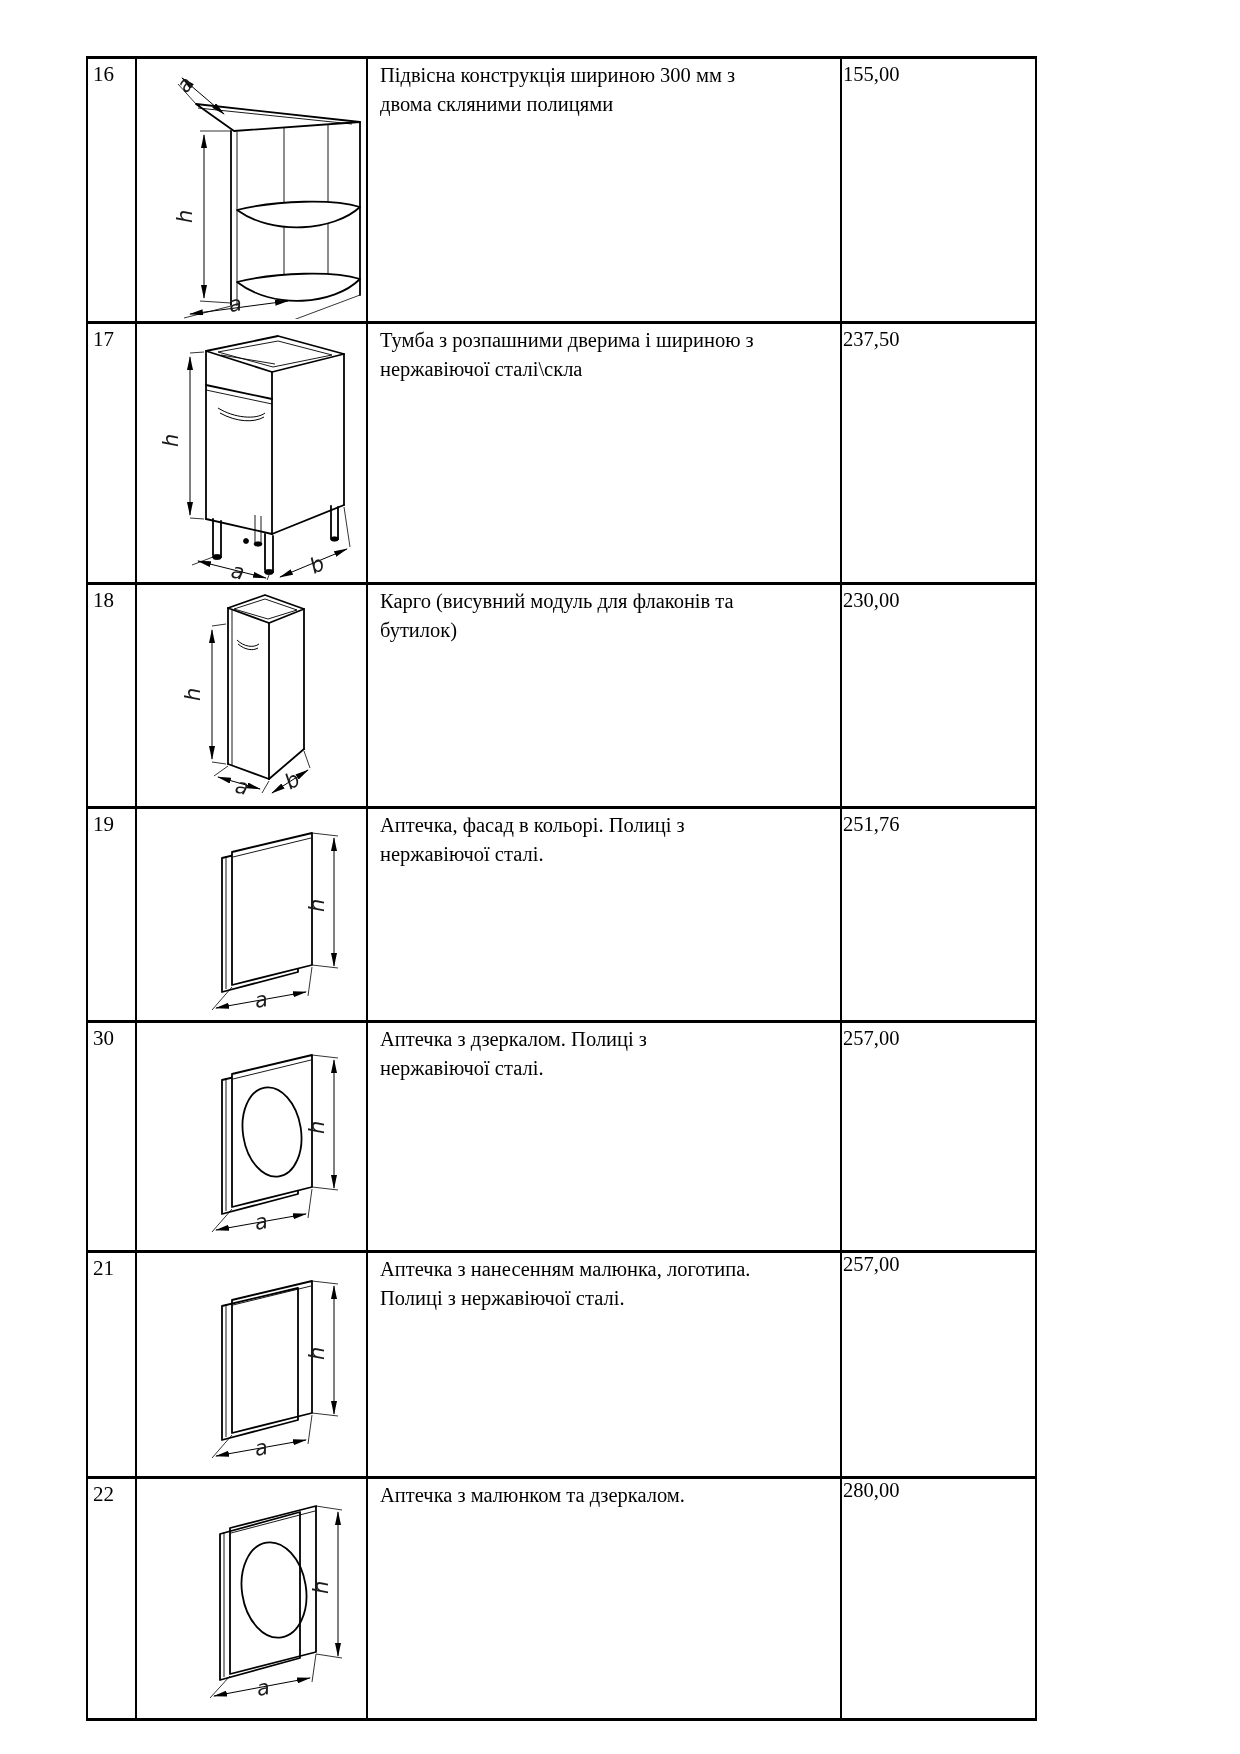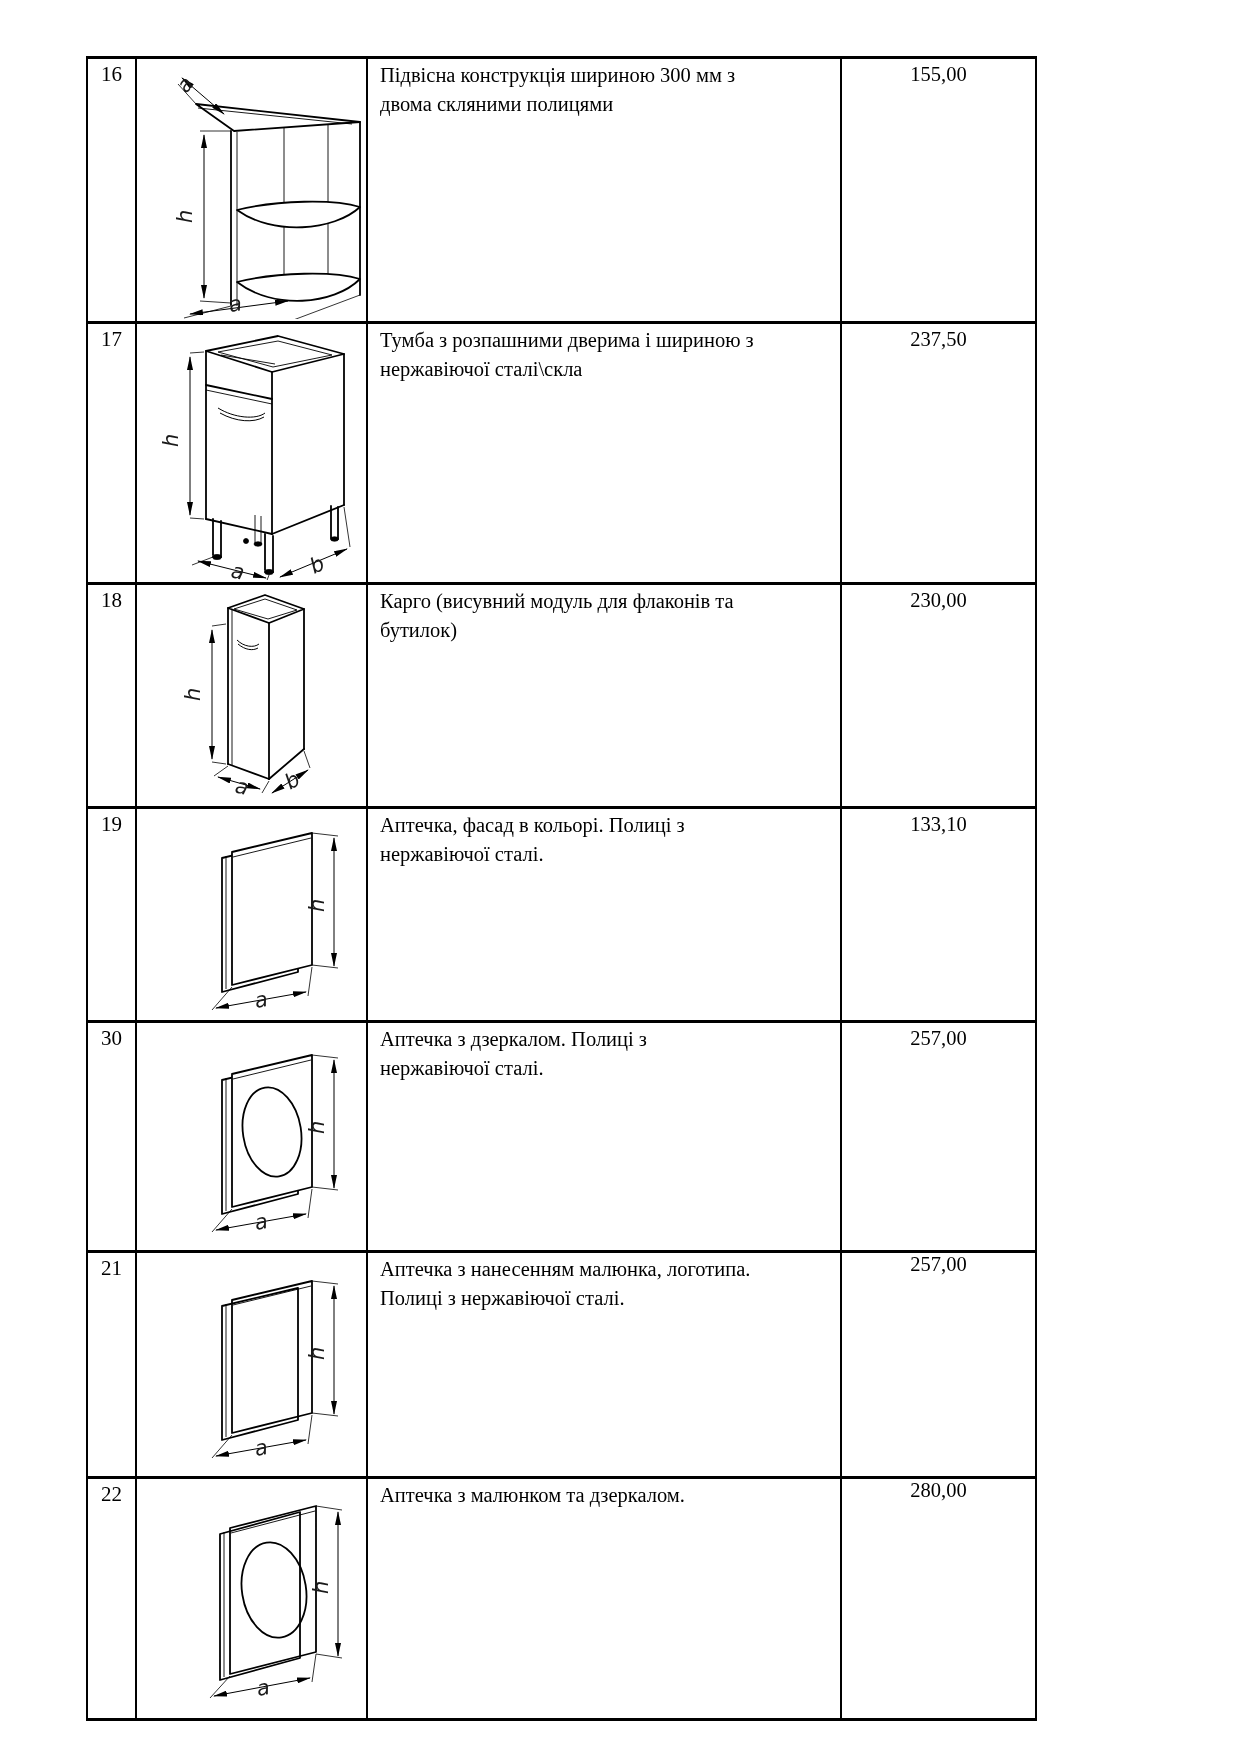--- a/index.html
+++ b/index.html
@@ -2,26 +2,26 @@
 <html><head>
 <meta charset="utf-8">
 <style>
   html,body{margin:0;padding:0;background:#fff;}
   #page{position:relative;width:1240px;height:1754px;background:#fff;
         font-family:"Liberation Serif", serif;color:#000;}
   table.price{border-collapse:collapse;position:absolute;left:86px;top:56px;
         table-layout:fixed;}
   table.price td{border:2px solid #000;border-top-width:3px;border-bottom-width:3px;
         vertical-align:top;overflow:hidden;}
-  td.numc{text-align:right;padding:3px 13px 0 0;font-size:21px;}
+  td.numc{text-align:right;padding:3px 21px 0 0;font-size:21px;}
   td.draw{padding:1px;}
   td.draw svg{display:block;}
   td.desc{padding:2px 8px 0 12px;font-size:20.5px;line-height:29px;
         white-space:pre-line;}
-  td.price-c{text-align:center;padding-top:4px;font-size:20.5px;}
+  td.price-c{padding-top:4px;font-size:20.5px;}
   td.vb{vertical-align:bottom;padding-top:0;padding-bottom:5px;}
   
   .ol{stroke:#000;stroke-width:1.8;fill:none;stroke-linejoin:round;stroke-linecap:round;}
   .olf{stroke:#000;stroke-width:1.8;fill:#fff;stroke-linejoin:round;}
   .thin{stroke:#000;stroke-width:0.9;fill:none;}
   .diml{stroke:#000;stroke-width:1;fill:none;}
   .ext{stroke:#000;stroke-width:0.8;fill:none;}
   .dim{font-family:"DejaVu Sans", sans-serif;font-size:21px;fill:#1a1a1a;
        font-style:italic;}
   .foot{fill:#000;stroke:#000;stroke-width:0.8;}
@@ -167,21 +167,21 @@
       <line class="diml" x1="196" y1="28" x2="196" y2="156" marker-start="url(#arw)" marker-end="url(#arw)"></line>
       <text class="dim" x="186" y="102" transform="rotate(-90 186 102)">h</text>
       <line class="ext" x1="94" y1="177" x2="74" y2="200"></line>
       <line class="ext" x1="174" y1="157" x2="170" y2="186"></line>
       <line class="diml" x1="78" y1="198" x2="168" y2="182" marker-start="url(#arw)" marker-end="url(#arw)"></line>
       <text class="dim" x="118" y="198" transform="rotate(-10 118 198)">a</text>
     </svg>
   </td>
   <td class="desc">Аптечка, фасад в кольорі. Полиці з
 нержавіючої сталі.</td>
-  <td class="price-c">133,10</td>
+  <td class="price-c">251,76</td>
 </tr>
 
 <tr style="height:230px">
   <td class="numc">30</td>
   <td class="draw">
     <svg width="227" height="224" viewBox="0 0 227 224">
       <path class="olf" d="M84,56 L160,38 L160,170 L84,190 Z" stroke-width="1.4"></path>
       <line class="thin" x1="88" y1="54" x2="88" y2="187"></line>
       <path class="olf" d="M94,50 L174,31 L174,163 L94,183 Z"></path>
       <path class="thin" d="M95,55 L173,36"></path>

